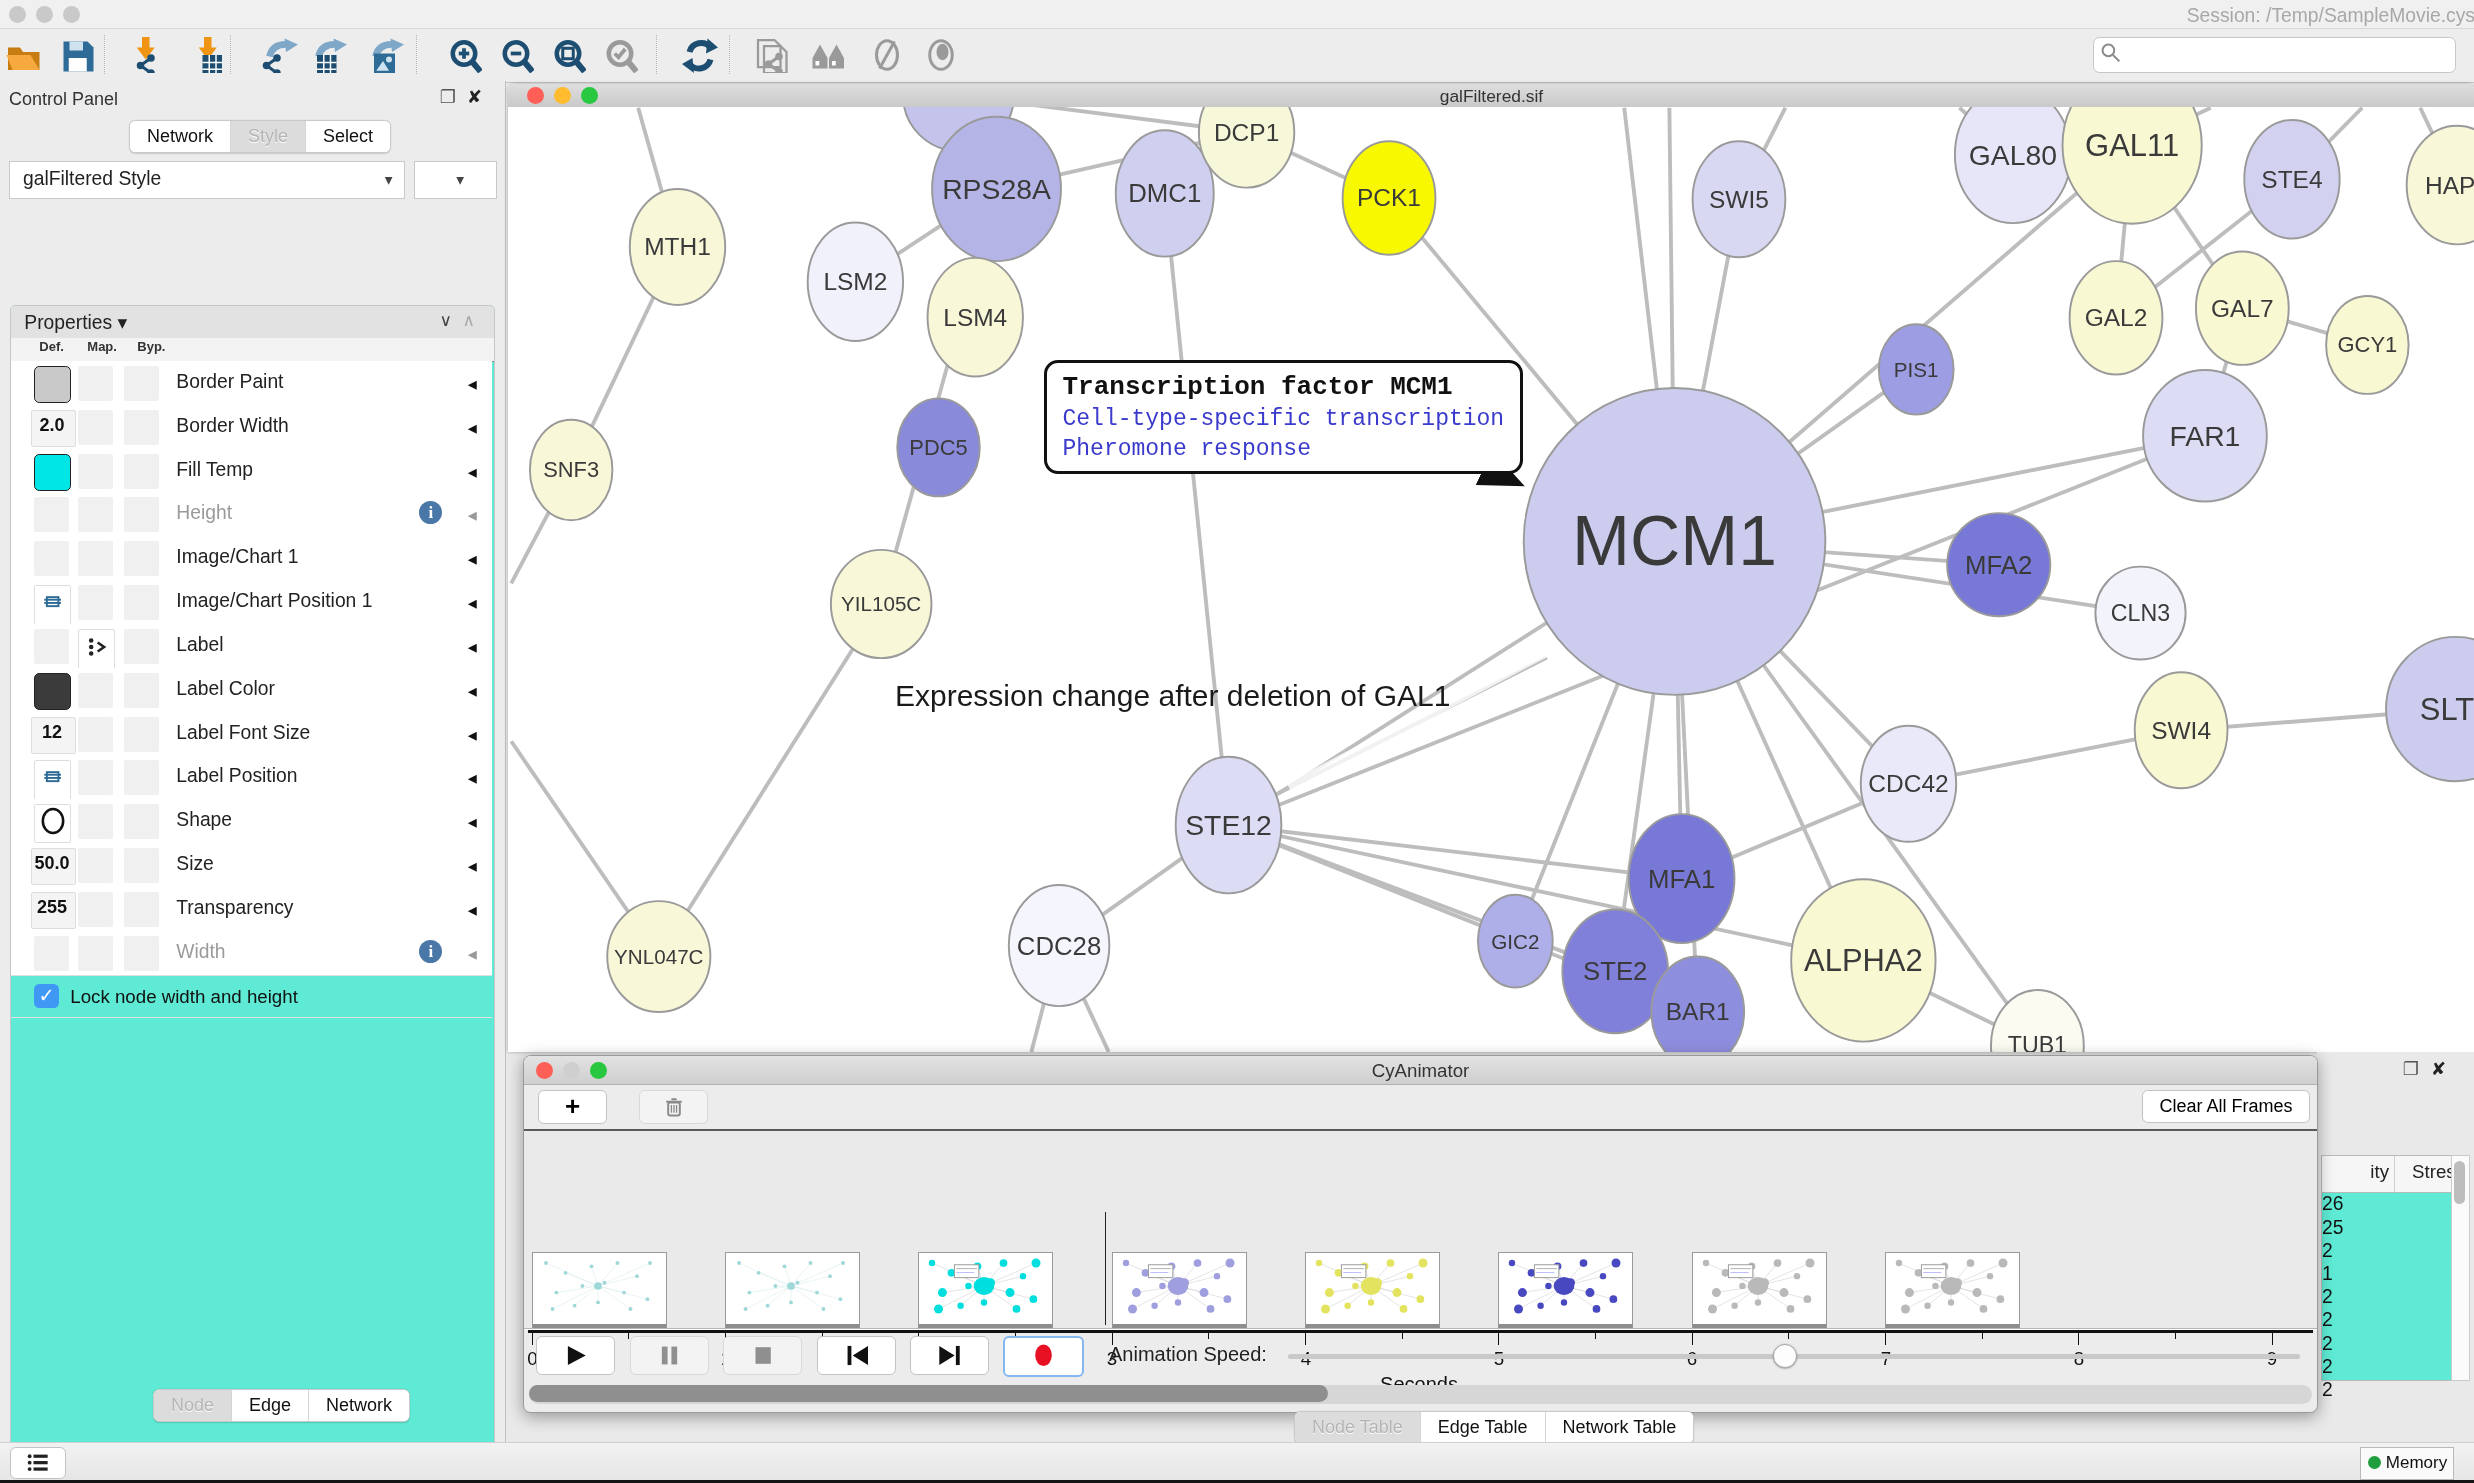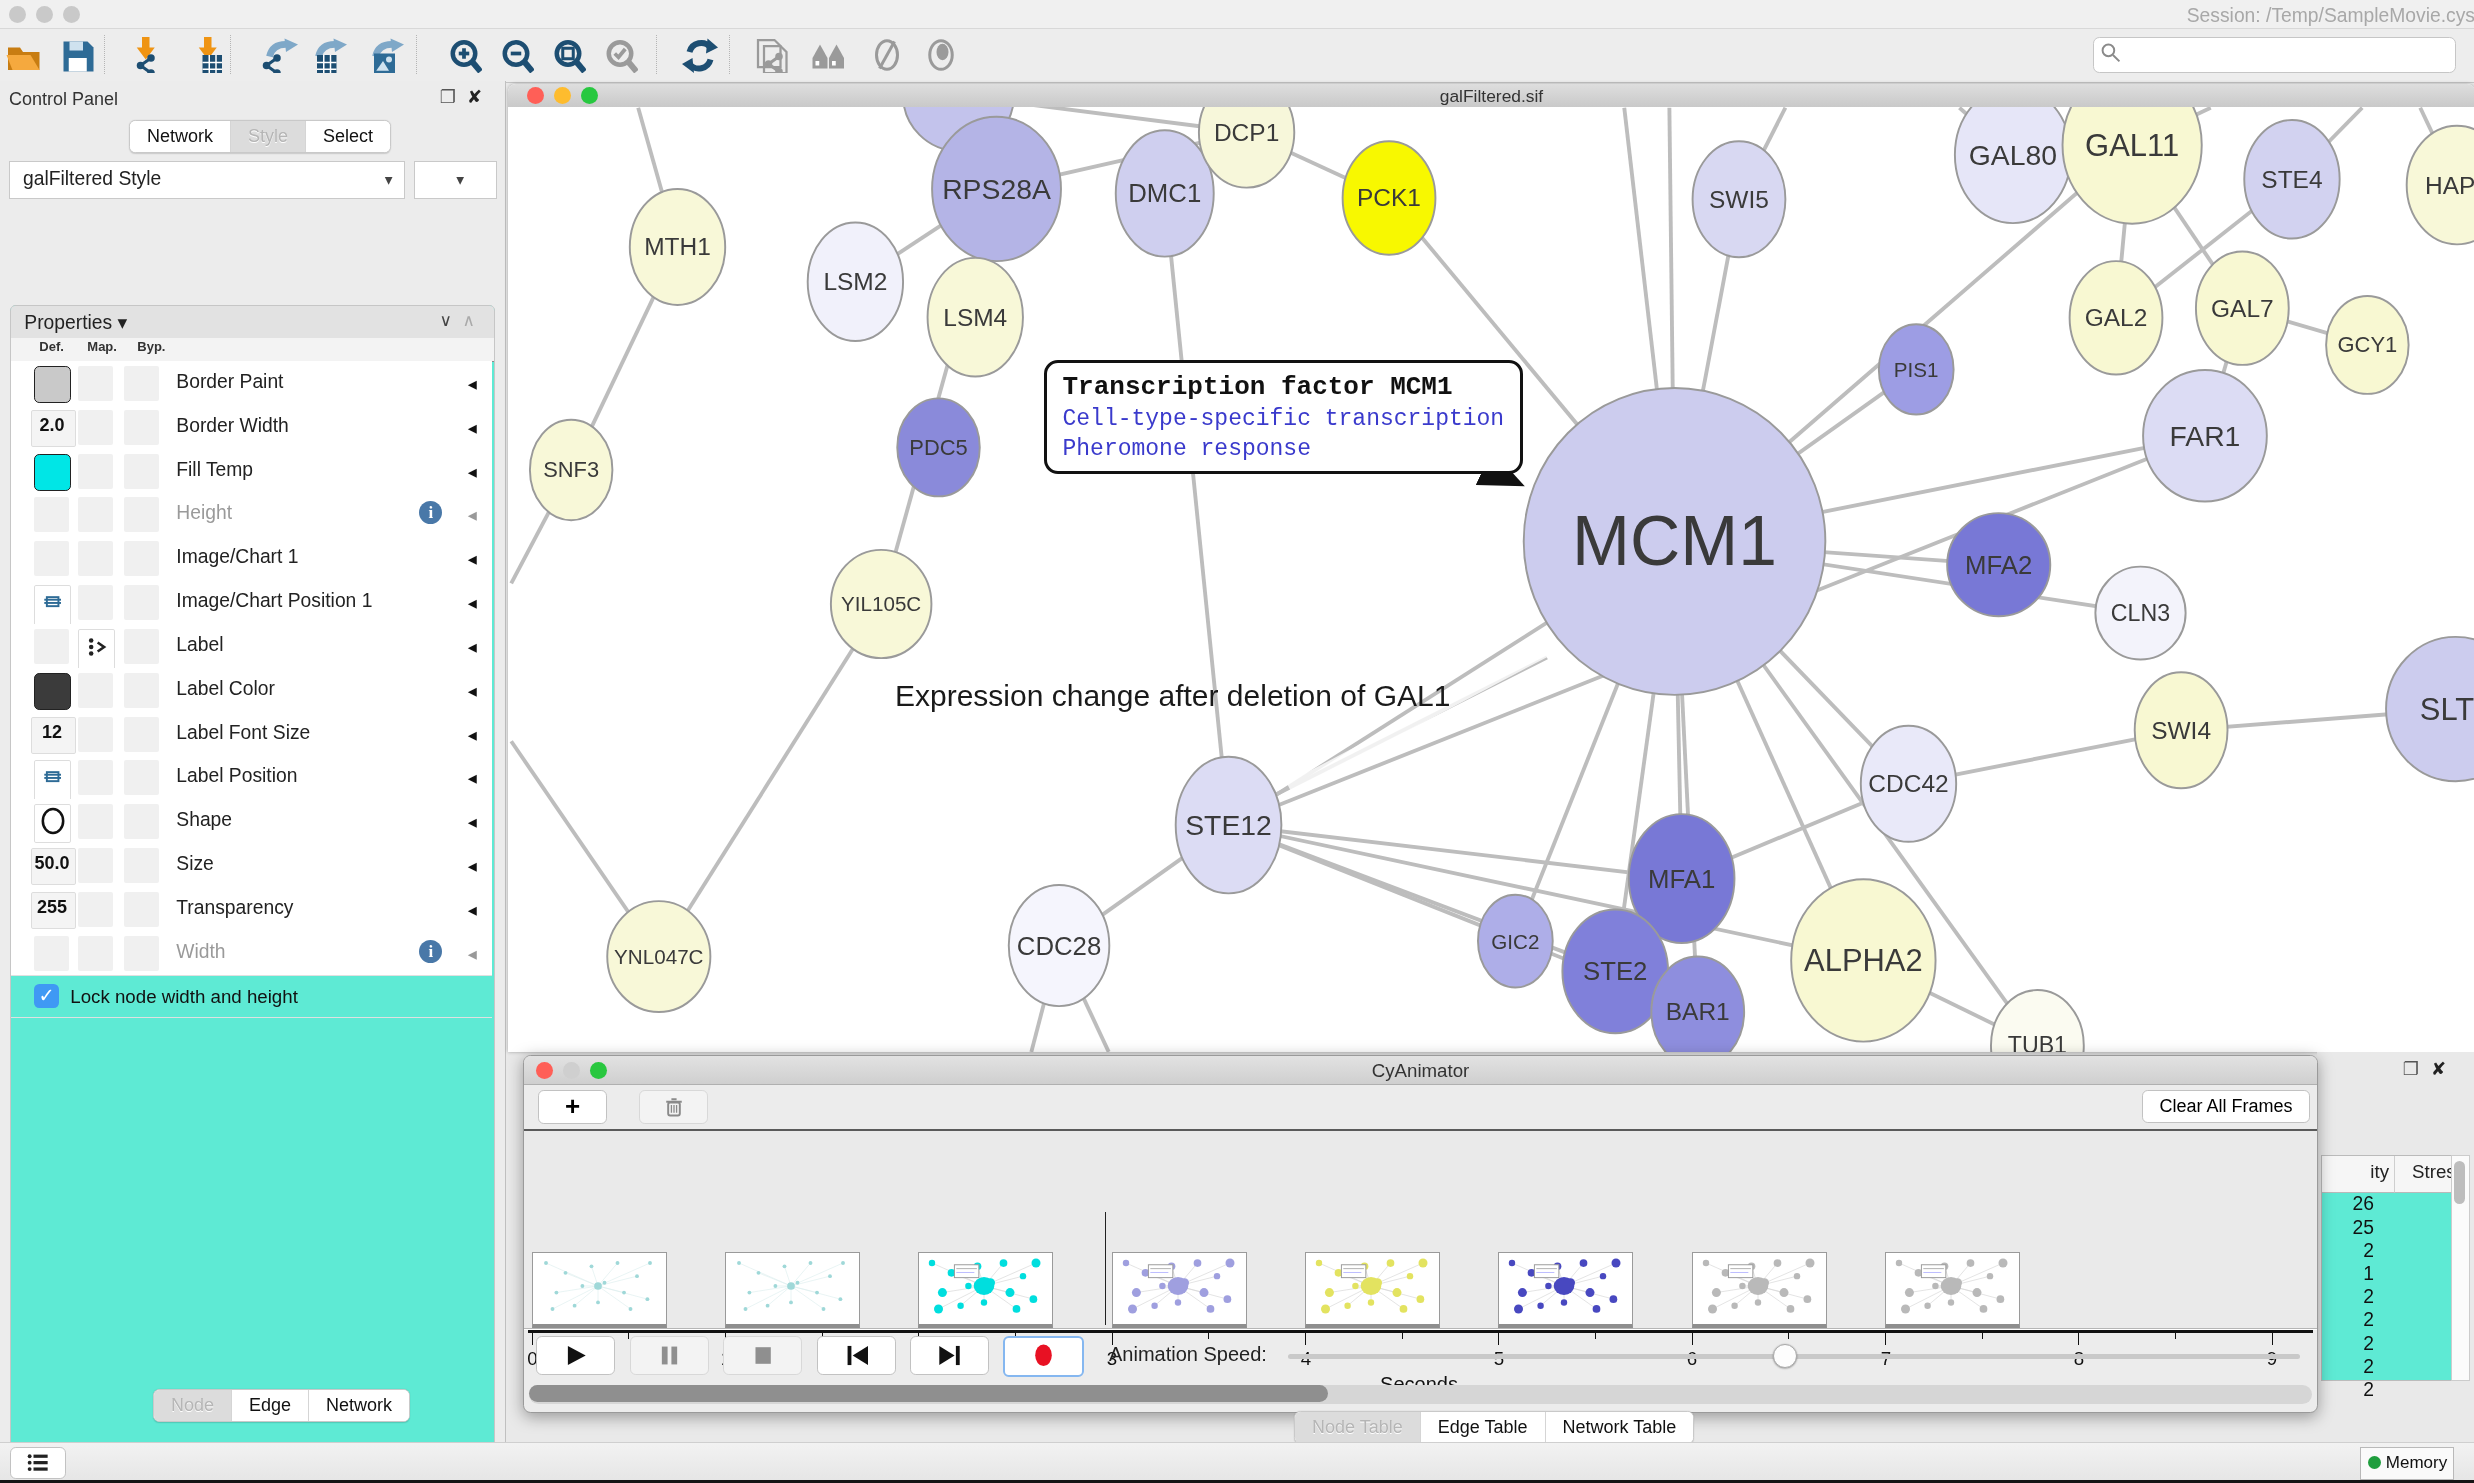--- a/index.html
+++ b/index.html
@@ -68,21 +68,21 @@
   .pglyph{position:absolute;left:0;top:0;width:100%;height:100%;}
   #speed-label{left:585px;top:287px;font-size:20px;color:#222;}
   #speed-track{left:764px;top:298px;width:1012px;height:4.5px;background:#c9c9c9;border-radius:2.6px;}
   #speed-handle{left:1249px;top:288px;width:22px;height:22px;background:#fdfdfd;border:1.3px solid #aaa;border-radius:50%;box-shadow:0 0.6px 1.9px rgba(0,0,0,.4);}
   #cya-hscroll{left:5.2px;top:329px;width:1783px;height:19.3px;background:#d6d6d6;border-radius:9.7px;}
   #cya-hthumb{left:1.3px;top:1.3px;width:799px;height:17px;background:#8f8f8f;border-radius:8.4px;}
   
   #side-table{left:2317px;top:1052px;width:157px;height:391px;background:#e9e9e9;}
   #side-table .tbl{position:absolute;left:4px;top:103px;width:131px;height:224px;background:#5eead4;border:0.6px solid #bbb;}
   .st-hdr{position:absolute;top:0;height:31px;background:#f6f6f6;border-bottom:1.3px solid #b9b9b9;font-size:18.7px;color:#222;}
-  .st-val{position:absolute;width:52px;text-align:right;font-size:19.3px;color:#111;}
+  .st-val{position:absolute;width:52px;text-align:left;font-size:19.3px;color:#111;}
   #st-scroll{position:absolute;left:134px;top:103px;width:17px;height:224px;background:#fbfbfb;border:0.6px solid #ccc;}
   #st-thumb{position:absolute;left:1.9px;top:5.2px;width:11.6px;height:43px;background:#bdbdbd;border-radius:5.8px;}
   
   #bottom-tabs{left:1294px;top:1411px;}
   #status-bar{left:0;top:1442px;width:2475px;height:37px;background:linear-gradient(#f2f2f2,#e6e6e6);border-top:1.3px solid #cfcfcf;}
   #memory-btn{right:20.6px;top:3.9px;width:92px;height:31px;background:#fafafa;border:1.3px solid #b9b9b9;font-size:17px;color:#111;text-align:center;line-height:30px;}
   #memory-btn .dot{display:inline-block;width:13px;height:13px;border-radius:50%;background:#1f9e3e;margin-right:5.2px;vertical-align:-1.3px;}
   #bottom-strip{left:0;top:1480px;width:2475px;height:3.9px;background:#141414;}
   svg text{font-family:"Liberation Sans",sans-serif;}
 </style>

